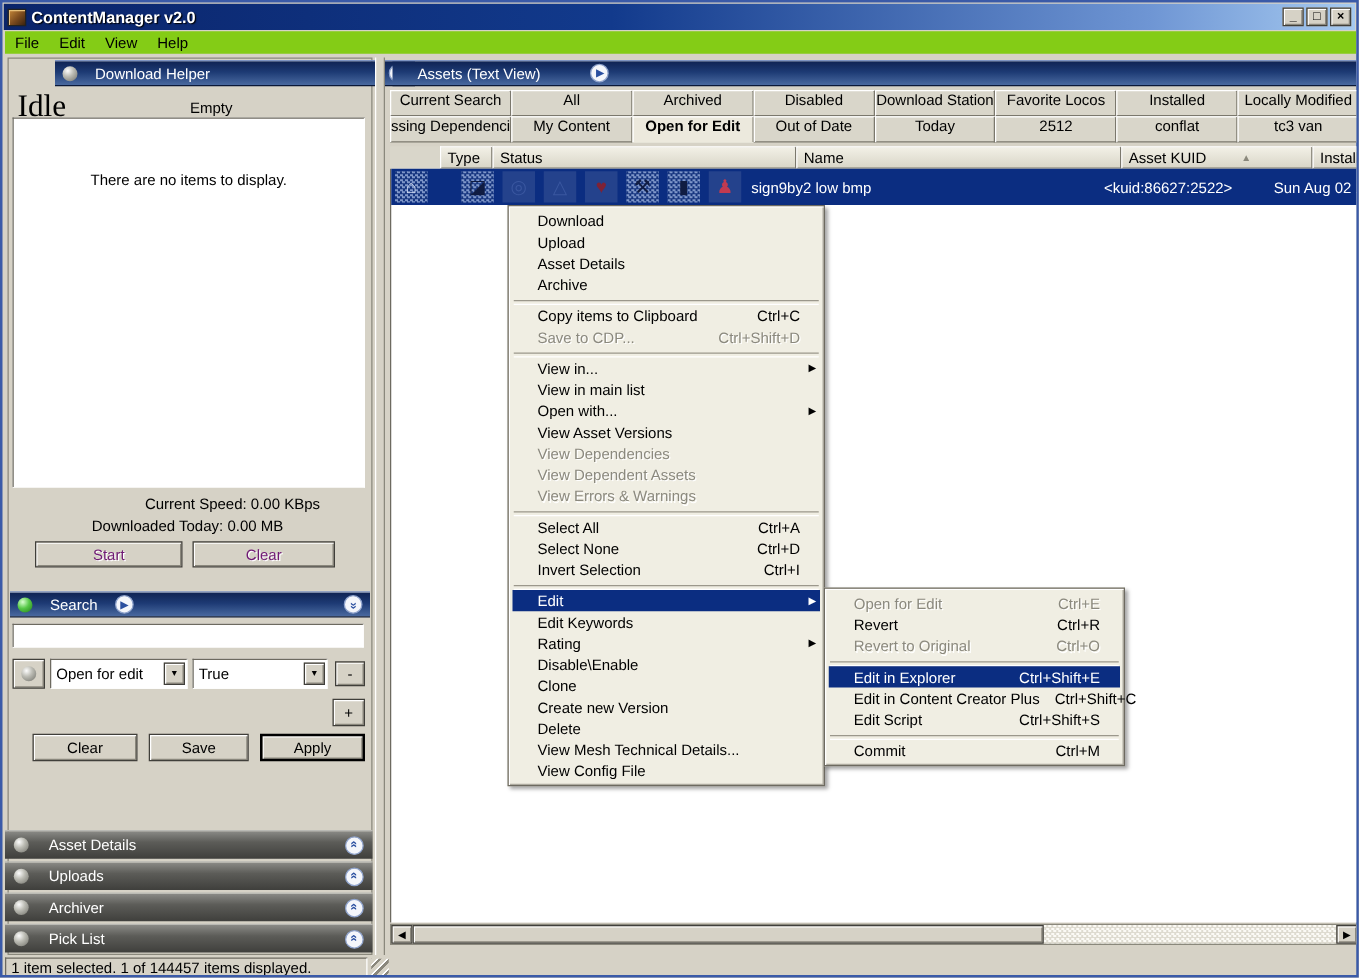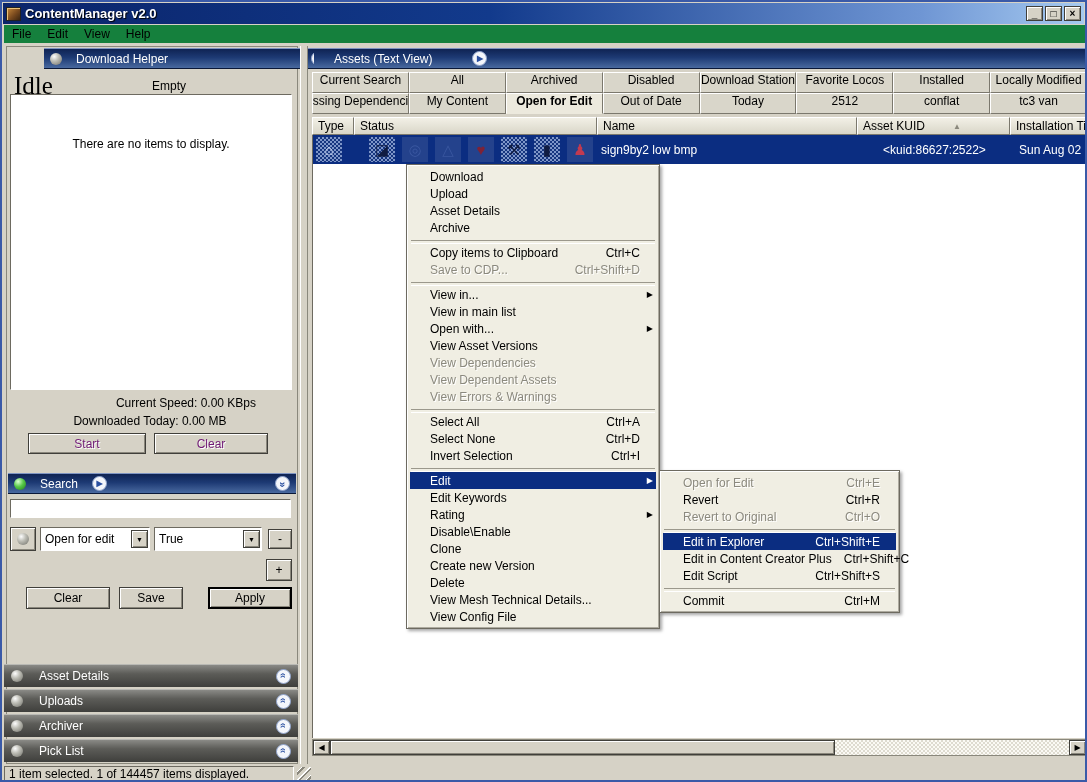--- a/index.html
+++ b/index.html
@@ -16,21 +16,21 @@
     border:1px solid #222; box-shadow:inset 1px 1px 0 #e8c07a; }
   .title-text{ color:#fff; font-weight:bold; font-size:13px; text-shadow:1px 1px 1px #000; }
   .win-controls{ margin-left:auto; display:flex; gap:2px; }
   .win-btn{ width:17px; height:15px; background:#d6d2c6; border:1px solid #403f3a;
     box-shadow:inset 1px 1px 0 #fff, inset -1px -1px 0 #8a877c;
     display:flex; align-items:center; justify-content:center;
     font-size:10px; font-weight:bold; line-height:1; cursor:default; }
 
   
   .menubar{ position:absolute; left:2px; top:23px; width:1081px; height:18px;
-    display:flex; align-items:center; background:#15803d; }
+    display:flex; align-items:center; background:#84cc16; }
   .menubar .menu-label{ padding:2px 8px; }
 
   
   .btn{ background:#d6d2c6; border:1px solid #403f3a;
     box-shadow:inset 1px 1px 0 #fff, inset -1px -1px 0 #8a877c;
     display:flex; align-items:center; justify-content:center; font-size:12px; }
   .btn.disabled{ color:#701a75; text-shadow:1px 1px 0 #fff; }
   .accel::first-letter{ text-decoration:underline; }
   .sunken-box{ border:1px solid; border-color:#6d6a60 #fff #fff #6d6a60; background:#d6d2c6; }
 
@@ -74,21 +74,21 @@
     border:1px solid; border-color:#6d6a60 #fff #fff #6d6a60;
     display:flex; align-items:center; padding-left:4px; }
   .select .dd-arrow{ margin-left:auto; width:17px; height:18px; background:#d6d2c6;
     border:1px solid #403f3a; box-shadow:inset 1px 1px 0 #fff, inset -1px -1px 0 #8a877c;
     display:flex; align-items:center; justify-content:center; font-size:7px; margin-right:1px; }
   .select1{ left:38px; width:110px; }
   .select2{ left:152px; width:108px; }
   .minus-btn{ position:absolute; left:266px; top:527px; width:24px; height:20px; }
   .plus-btn{ position:absolute; left:264px; top:557px; width:26px; height:22px; }
   .sclear-btn{ position:absolute; left:24px; top:585px; width:84px; height:22px; }
-  .save-btn{ position:absolute; left:117px; top:585px; width:64px; height:22px; }
+  .save-btn{ position:absolute; left:117px; top:585px; width:80px; height:22px; }
   .apply-btn{ position:absolute; left:206px; top:585px; width:84px; height:22px;
     border:2px solid #000; }
   .collapsed-panels{ position:absolute; left:2px; top:662px; width:294px; }
   .dark-header{ position:relative; height:23px; margin-bottom:2px;
     background:linear-gradient(180deg,#8a8a86 0%,#5c5c58 40%,#3f3f3c 100%);
     border-top:1px solid #b9b9b4; display:flex; align-items:center;
     color:#fff; padding:0 7px; }
   .dark-header .hdr-label{ margin-left:16px; }
 
   
@@ -102,21 +102,21 @@
   .tabs1{ top:70px; } .tabs2{ top:91px; }
   .tab{ flex:1; background:#d9d6ca; border:1px solid; border-color:#fff #7b786d #7b786d #fff;
     display:flex; align-items:flex-start; justify-content:center; overflow:hidden;
     white-space:nowrap; }
   .tab.active{ background:#ece9dd; font-weight:bold; border-bottom-color:#ece9dd; }
   .table-header{ position:absolute; left:310px; top:115px; width:775px; height:18px;
     display:flex; background:#d9d6ca; }
   .th{ background:linear-gradient(180deg,#f2f0e6 0%,#d9d6c8 100%);
     border:1px solid; border-color:#fff #7b786d #7b786d #fff;
     padding:1px 5px; overflow:hidden; white-space:nowrap; display:flex; align-items:center; }
-  .th-type{ width:42px; } .th-status{ width:243px; } .th-name{ width:260px; }
+  .th-type{ width:42px;margin-left:40px; } .th-status{ width:243px; } .th-name{ width:260px; }
   .th-kuid{ width:153px; } .th-time{ flex:1; }
   .sort-icon{ margin-left:28px; font-size:8px; color:#8a887c; }
   .table-body{ position:absolute; left:310px; top:133px; width:775px; height:603px;
     background:#fff; border-left:1px solid #6d6a60; border-right:1px solid #6d6a60; }
   .asset-row{ height:29px; background:#0b2d81; color:#fff; display:flex; align-items:center; }
   .cell-type{ width:42px; display:flex; padding-left:3px; }
   .cell-status{ width:243px; display:flex; gap:7px; padding-left:14px; }
   .cell-name{ width:260px; padding-left:3px; }
   .cell-kuid{ width:153px; text-align:center; }
   .cell-time{ flex:1; padding-left:8px; white-space:nowrap; overflow:hidden; }

